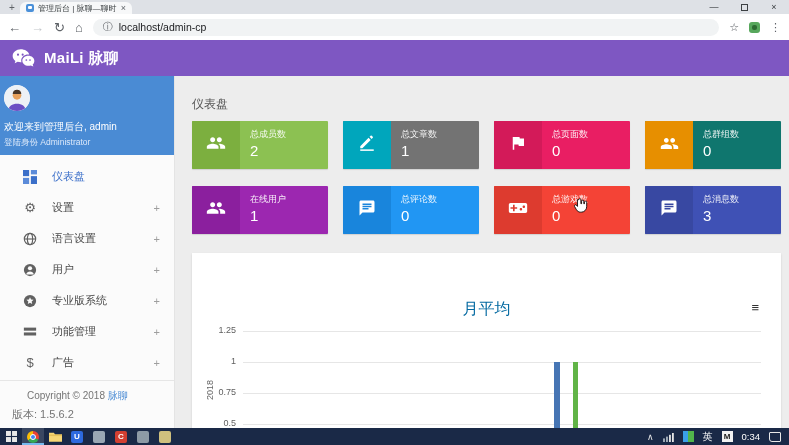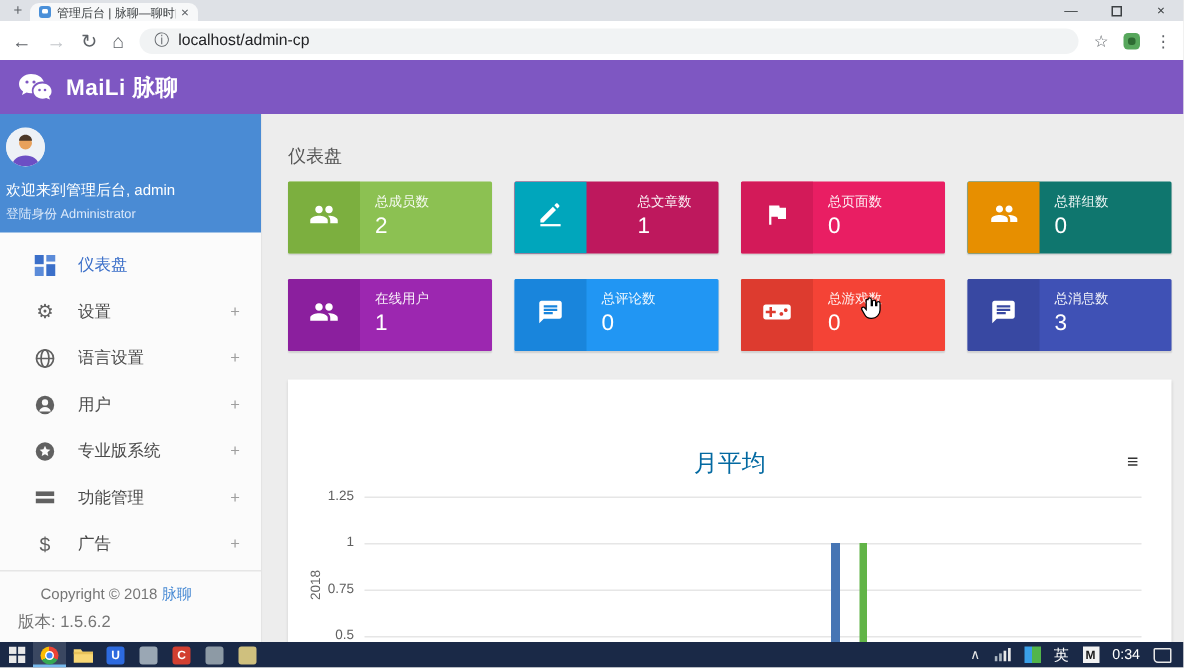--- a/index.html
+++ b/index.html
@@ -245,21 +245,21 @@
           <span><svg width="20" height="20" viewBox="0 0 24 24" fill="#fff">
                 <path d="M16 11c1.66 0 3-1.34 3-3S17.66 5 16 5s-3 1.34-3 3 1.34 3 3 3zM8 11c1.66 0 3-1.34 3-3S9.66 5 8 5 5 6.34 5 8s1.34 3 3 3zm0 2c-2.33 0-7 1.17-7 3.5V19h14v-2.5C15 14.17 10.33 13 8 13zm8 0c-.29 0-.62.02-.97.05 1.16.84 1.97 1.97 1.97 3.45V19h6v-2.5c0-2.33-4.67-3.5-7-3.5z"></path>
               </svg></span>
         </div>
         <div class="card-txt">
             <div class="card-label">总成员数</div>
             <div class="card-value">2</div>
           </div>
       </div>
 
-      <div class="card" style="background: #be185d; gap: 24px;">
+      <div class="card" style="background: #737373;">
         <div class="card-icon" style="background: rgb(0, 166, 188);">
           <span><svg width="18" height="18" viewBox="0 0 24 24" fill="#fff">
                 <path d="M3 16.2V19h2.8L16.9 7.9l-2.8-2.8L3 16.2zM19.7 5.1c.4-.4.4-1 0-1.4l-1.4-1.4c-.4-.4-1-.4-1.4 0l-1.5 1.5 2.8 2.8 1.5-1.5z"></path>
                 <rect x="3" y="20.5" width="18" height="2"></rect>
               </svg></span>
         </div>
         <div class="card-txt">
             <div class="card-label">总文章数</div>
             <div class="card-value">1</div>
           </div>

